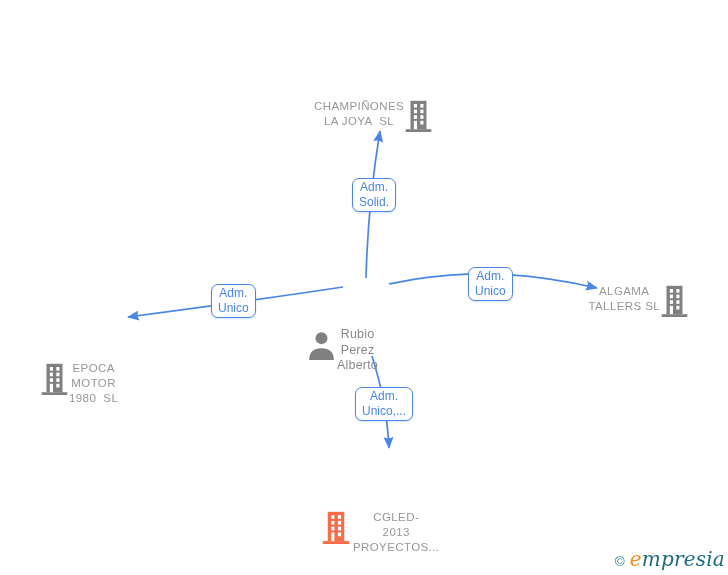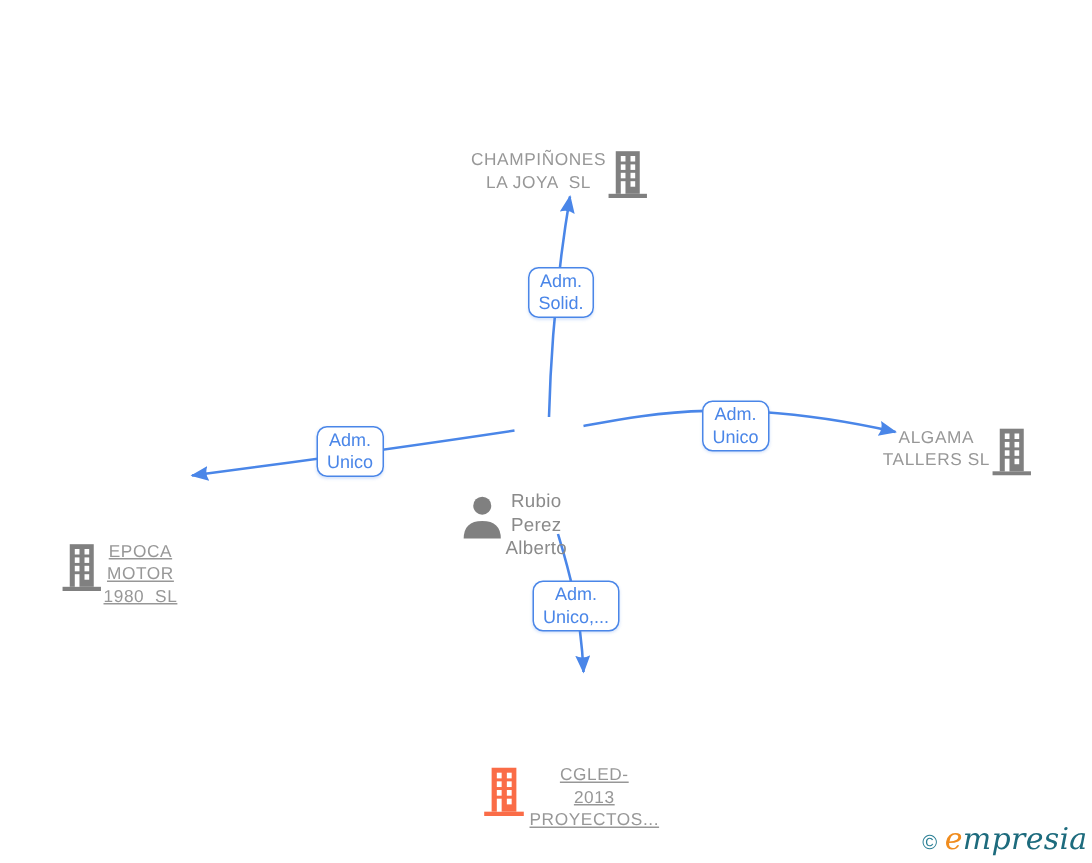--- a/index.html
+++ b/index.html
@@ -27,21 +27,21 @@
   }
   .person-label{
     color:#8a8a8a;
     font-size:12.5px;line-height:15.5px;
     letter-spacing:.2px;
     white-space:pre-wrap;
     text-align:center;
     margin-top:5px;
   }
   .gap8{margin-top:8px;}
-  .gap6{margin-top:6px;text-decoration:underline;}
+  .gap6{margin-top:6px;}
 
   .edge-label{
     position:absolute;
     border:1.5px solid #4a86e8;
     border-radius:7px;
     background:#ffffff;
     color:#4a86e8;
     font-size:12px;line-height:15px;
     padding:1px 6px;
     white-space:pre-wrap;

